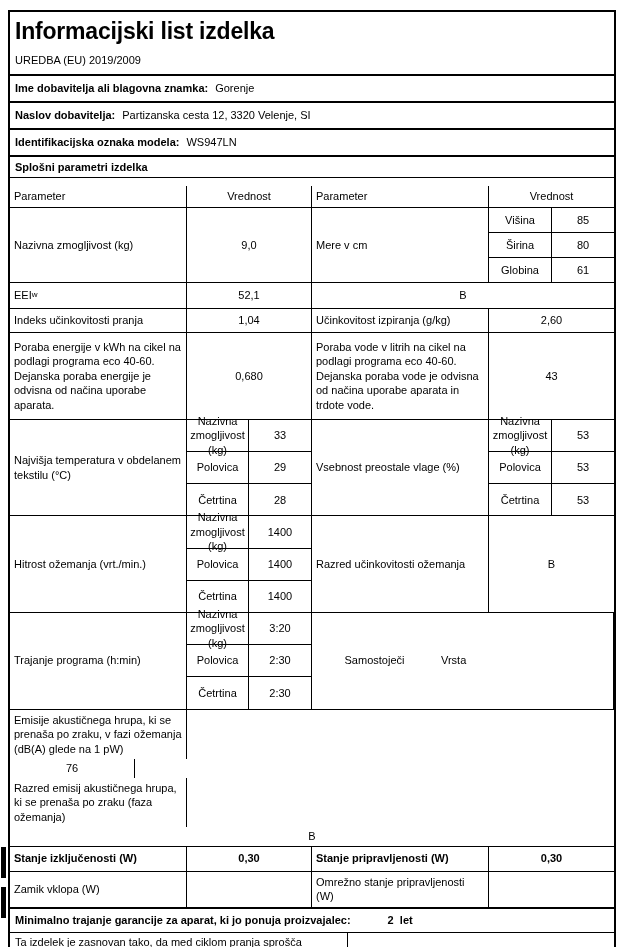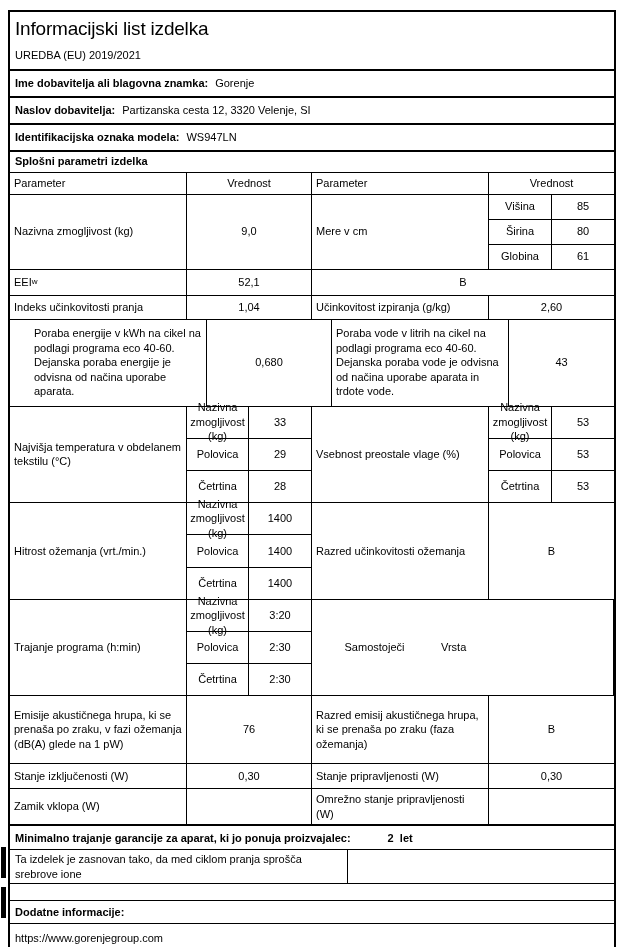--- a/index.html
+++ b/index.html
@@ -12,21 +12,21 @@
   .doc {
     position:absolute; left:8px; top:10px; width:608px;
     border:2px solid #000; box-sizing:border-box; background:#fff;
   }
   .row { border-bottom:1px solid #000; box-sizing:border-box; }
   .row.thick { border-bottom-width:2px; }
   .bold { font-weight:bold; }
 
   
   .title-block { padding:4px 5px 6px 5px; min-height:56px; box-sizing:border-box; }
-  .title { font-size:19px; font-weight:normal; letter-spacing:-0.2px; }
+  .title { font-size:23px; font-weight:bold; letter-spacing:-0.2px; }
   .regulation { font-size:11px; margin-top:7px; }
 
   
   .inforow { min-height:27px; display:flex; align-items:center; padding:2px 5px;text-align:center; }
   .inforow .lbl { font-weight:bold; }
   .inforow .ival { margin-left:7px; }
 
   
   .section-row { min-height:21px; display:flex; align-items:center; padding:1px 5px; font-weight:bold; }
 
@@ -42,29 +42,29 @@
   .val { flex:1; display:flex; align-items:center; justify-content:center;
          text-align:center; padding:2px 3px; }
   .subrow { display:flex; flex:1; min-height:24px; border-bottom:1px solid #000; }
   .subrow:last-child { border-bottom:none; }
   .sublabel { width:62px; border-right:1px solid #000; box-sizing:border-box;
               display:flex; align-items:center; justify-content:center;
               text-align:center; padding:1px 2px; }
   .vr .sublabel { width:63px; }
   .subval { flex:1; display:flex; align-items:center; justify-content:center; text-align:center; }
   .thead .param, .thead .val { padding-top:2px; padding-bottom:2px; }
-  .thead { min-height:21px; }
+  .thead { min-height:21px;margin-top:8px; }
   sub.eei { font-size:8px; vertical-align:-3px; }
 
   
   #param-table .trow:nth-child(3)  { min-height:25px; }
   #param-table .trow:nth-child(4)  { min-height:23px; }
-  #param-table .trow:nth-child(5)  { min-height:86px;padding-left:20px; }
-  #param-table .trow:nth-child(9)  { min-height:67px; }
-  #param-table .trow:nth-child(10) { min-height:24px; }
+  #param-table .trow:nth-child(5)  { min-height:86px; }
+  #param-table .trow:nth-child(9)  { min-height:67px;flex-direction:column; }
+  #param-table .trow:nth-child(10) { min-height:24px;font-weight:bold; }
   #param-table .trow:nth-child(11) { min-height:29px; }
 
   
   .warranty-row { min-height:24px; display:flex; align-items:center; padding:2px 5px;
                   font-weight:bold;gap:28px; }
   .warranty-row .wval { margin-left:9px; white-space:pre; }
   .silver-row { display:flex; align-items:stretch; min-height:31px; }
   .silver-left { width:338px; border-right:1px solid #000; box-sizing:border-box;
                  padding:2px 5px; display:flex; align-items:center; }
   .silver-right { flex:1; }
@@ -79,21 +79,21 @@
   .artifact.a1 { top:847px; height:31px; }
   .artifact.a2 { top:887px; height:31px; }
 </style>
 </head>
 <body>
 
 <div class="doc">
 
   <div class="row thick title-block">
     <div class="title">Informacijski list izdelka</div>
-    <div class="regulation">UREDBA (EU) 2019/2021</div>
+    <div class="regulation">UREDBA (EU) 2019/2009</div>
   </div>
 
   <div class="row thick inforow">
     <span class="lbl">Ime dobavitelja ali blagovna znamka:</span>
     <span class="ival">Gorenje</span>
   </div>
   <div class="row thick inforow">
     <span class="lbl">Naslov dobavitelja:</span>
     <span class="ival">Partizanska cesta 12, 3320 Velenje, SI</span>
   </div>

